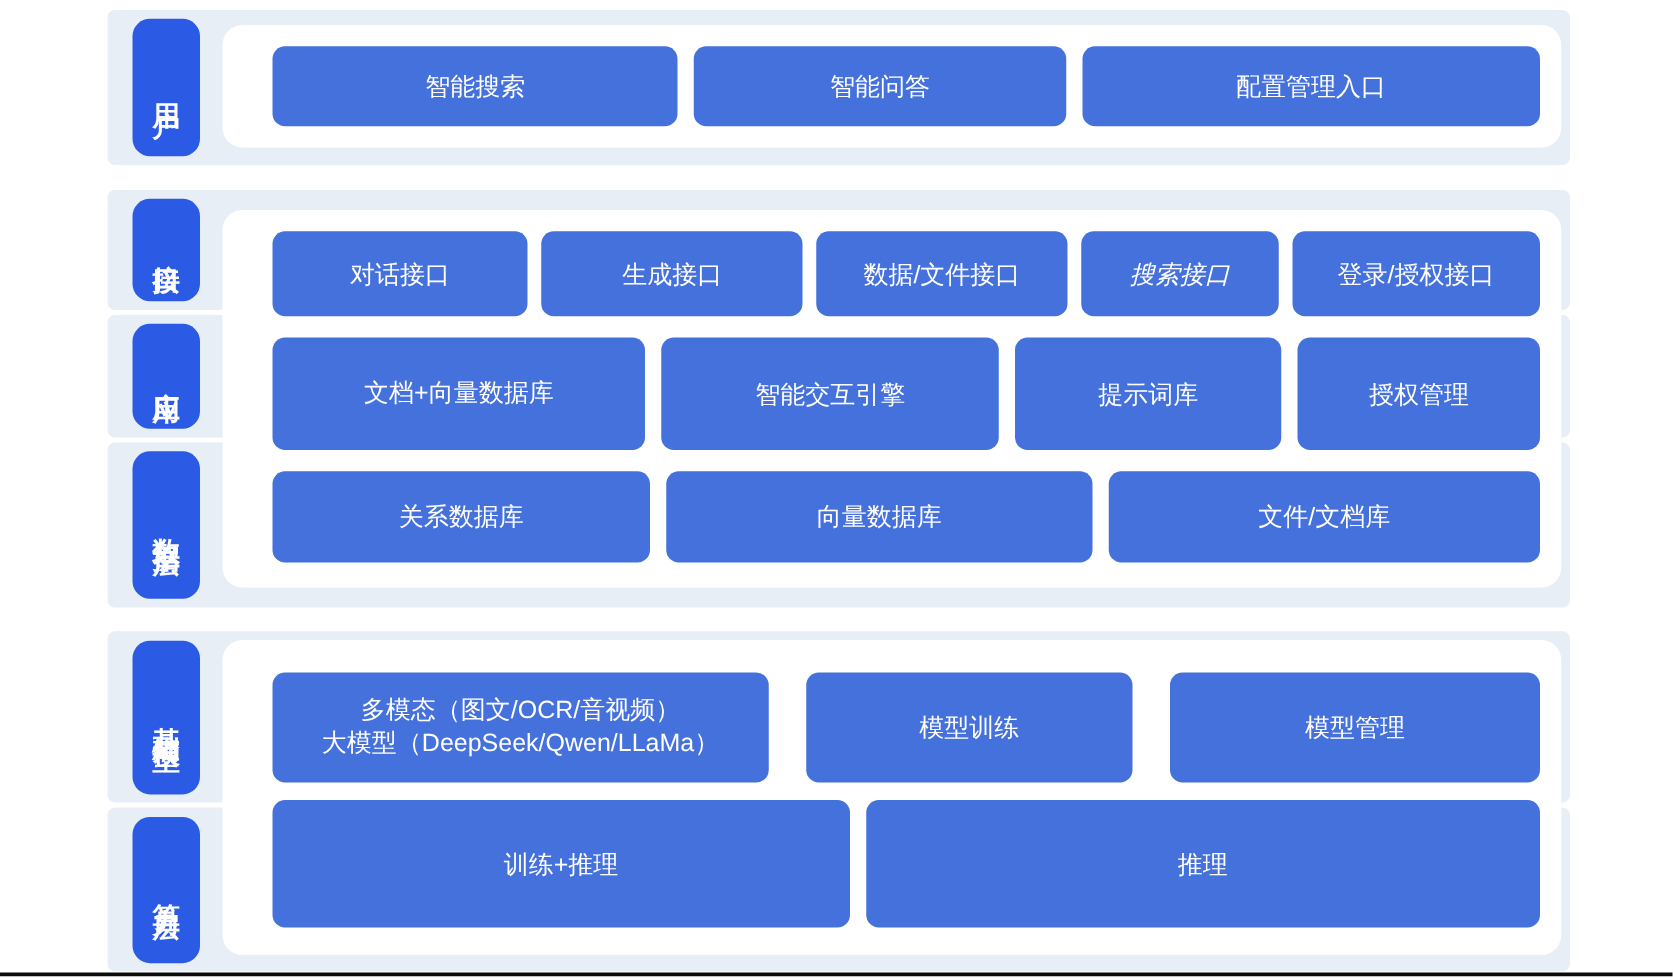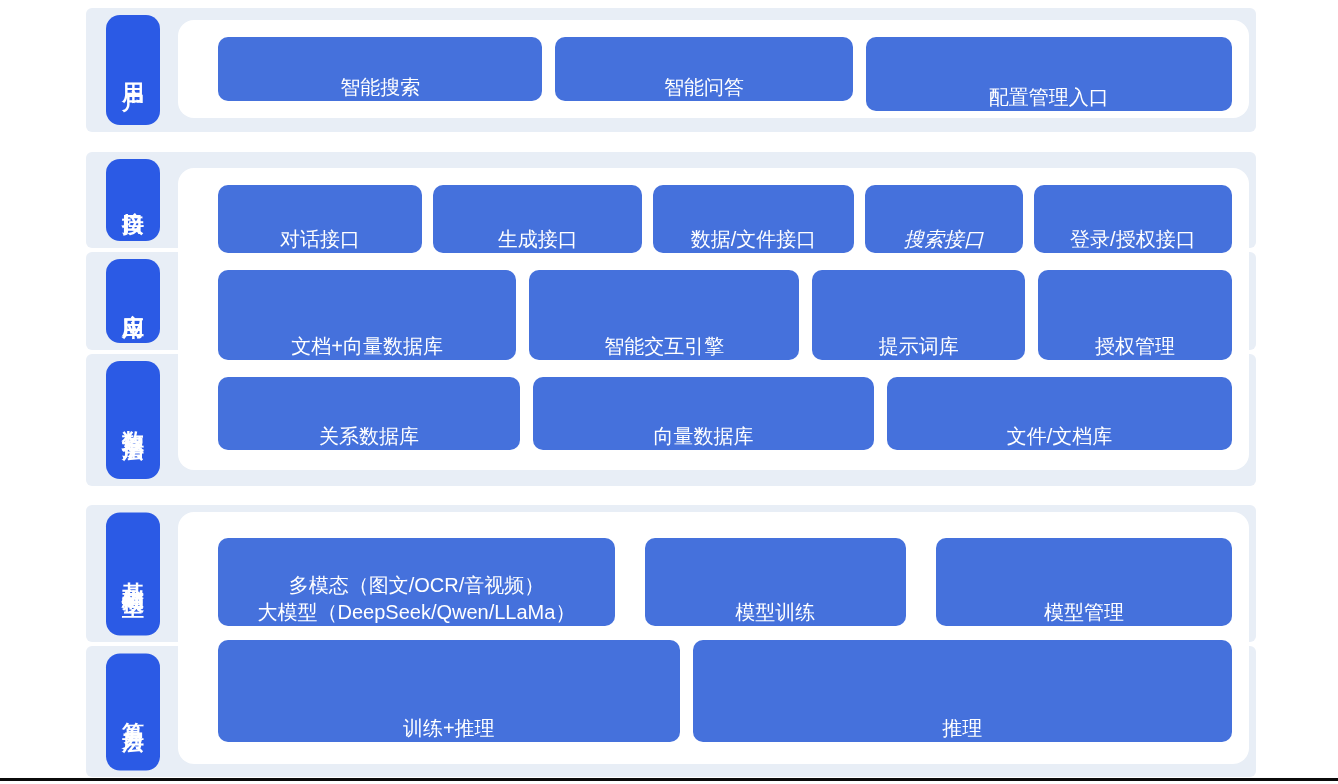--- a/index.html
+++ b/index.html
@@ -25,21 +25,21 @@
     position:absolute;left:92px;right:7px;background:#ffffff;border-radius:16px;
     box-sizing:border-box;display:flex;flex-direction:column;z-index:2;
   }
   .panel.p1{top:12px;bottom:14px;justify-content:center;padding:0 17px 0 40px;}
   .panel.p2{top:16px;bottom:16px;justify-content:space-between;padding:17px 17px 20px 40px;}
   .panel.p3{top:7px;bottom:13px;justify-content:space-between;padding:26px 17px 22px 40px;}
   .row{display:flex;gap:13px;}
   .row.wide-gap{gap:30px;}
   .btn{
     background:#4571dc;border-radius:10px;color:#ffffff;
-    display:flex;align-items:flex-end;justify-content:center;
+    display:flex;align-items:center;justify-content:center;
     font-size:20px;text-align:center;flex-basis:0;min-width:0;
   }
   .btn .lines{line-height:27px;}
   .btn .lines span{display:block;}
   .baseline{position:absolute;left:0;top:778px;width:1338px;height:3px;background:#0b0b0b;}
 </style>
 </head>
 <body>
 
 <div class="stage">
@@ -51,21 +51,21 @@
       </div>
     </div>
     <div class="panel p1">
       <div class="row" style="height:64px;">
         <div class="btn" style="flex-grow:324;height:64px;">
           <span>智能搜索</span>
         </div>
         <div class="btn" style="flex-grow:297;height:64px;">
           <span>智能问答</span>
         </div>
-        <div class="btn" style="flex-grow:366;height:74px;">
+        <div class="btn" style="flex-grow:366;height:64px;">
           <span>配置管理入口</span>
         </div>
       </div>
     </div>
   </section>
 
   <section class="group" style="top:152px;">
     <div class="band" style="height:96px;">
       <div class="layer-label">
         <span>接口</span>

